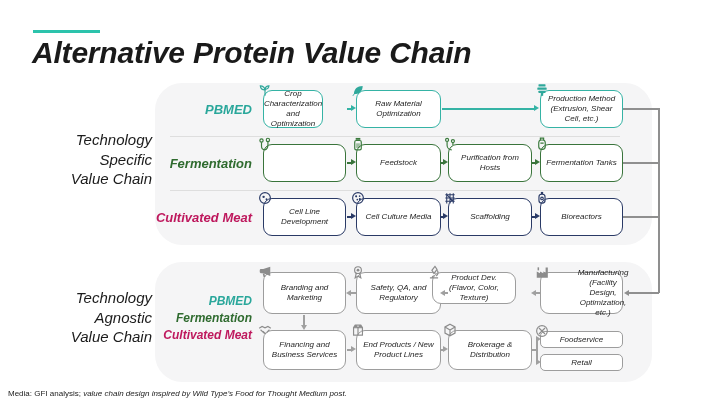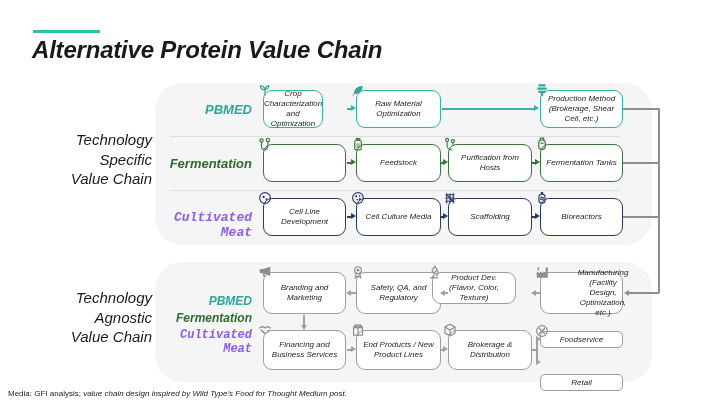--- a/index.html
+++ b/index.html
@@ -1,26 +1,26 @@
 <!DOCTYPE html>
 <html><head>
 <meta charset="utf-8">
 <style>
   html,body{margin:0;padding:0;background:#fff;}
   .canvas{position:relative;width:720px;height:405px;background:#ffffff;overflow:hidden;
           font-family:"Liberation Sans",sans-serif;}
   .accent-line{position:absolute;left:33px;top:30px;width:67px;height:3px;background:#2CC3AC;}
-  .page-title{position:absolute;left:32px;top:36px;font-size:24px;font-weight:bold;font-style:italic;
+  .page-title{position:absolute;left:32px;top:36px;font-size:30px;font-weight:bold;font-style:italic;
               color:#1a1a1a;letter-spacing:-0.2px;}
   .container{position:absolute;background:#f5f5f6;border-radius:27px;}
   .side-label{position:absolute;width:114px;text-align:right;white-space:pre-line;font-style:italic;
               font-size:15px;line-height:1.3;color:#1c1c1c;}
   .row-label{position:absolute;text-align:right;font-style:italic;font-weight:bold;font-size:13px;}
   .row-label.sm{font-size:12px;}
-  .teal-t{color:#2AA79B;}.green-t{color:#2F6B2F;}.navy-t{color:#8b5cf6;font-family:Liberation Mono, monospace;}
+  .teal-t{color:#2AA79B;}.green-t{color:#2F6B2F;}.navy-t{color:#be185d;}
   .box{position:absolute;background:#fff;border-radius:9px;display:flex;align-items:center;
        justify-content:center;padding:2px 5px;box-sizing:border-box;}
   .box .btxt{font-size:8px;font-style:italic;color:#1f1f1f;text-align:center;line-height:1.25;}
   .box.teal{border:1.4px solid #35B3A5;}
   .box.green{border:1.4px solid #39743B;}
   .box.navy{border:1.4px solid #2A3A66;}
   .box.gray{border:1.3px solid #9d9d9d;}
   .box.ep{border-radius:5px;}
   .bicon{position:absolute;top:-8px;left:-6px;width:14px;height:14px;}
   .bicon svg{width:100%;height:100%;display:block;}
@@ -93,21 +93,21 @@
   </div>
   <div class="box teal" style="left:540px;top:90px;width:83px;height:38px;">
     <span class="bicon">
         <svg viewBox="0 0 12 12" fill="currentColor">
           <rect x="3" y="1" width="6" height="2" rx="0.5"></rect>
           <rect x="2" y="3.8" width="8" height="2" rx="0.5"></rect>
           <rect x="3" y="6.6" width="6" height="2" rx="0.5"></rect>
           <rect x="5" y="8.6" width="2" height="2.4"></rect>
         </svg>
       </span>
-    <span class="btxt">Production Method (Brokerage, Shear Cell, etc.)</span>
+    <span class="btxt">Production Method (Extrusion, Shear Cell, etc.)</span>
   </div>
 
   <div class="box green" style="left:263px;top:144px;width:83px;height:38px;">
     <span class="bicon">
         <svg viewBox="0 0 12 12" fill="none" stroke="currentColor" stroke-width="1">
           <circle cx="3" cy="3" r="1.4"></circle>
           <circle cx="8.5" cy="2.5" r="1.4"></circle>
           <path d="M3 4.5V8c0 2 1.5 3 3 3M8.5 4V7c0 2-1 3.5-2.5 4"></path>
         </svg>
       </span>
@@ -254,21 +254,21 @@
 
   <div class="box gray ep" style="left:540px;top:331px;width:83px;height:17px;">
     <span class="bicon">
         <svg viewBox="0 0 12 12" fill="none" stroke="currentColor" stroke-width="1">
           <circle cx="6" cy="6" r="4.6"></circle>
           <path d="M3.4 3.4l5.2 5.2M8.6 3.4L3.4 8.6"></path>
         </svg>
       </span>
     <span class="btxt">Foodservice</span>
   </div>
-  <div class="box gray ep" style="left:540px;top:354px;width:83px;height:17px;margin-top:20px;">
+  <div class="box gray ep" style="left:540px;top:354px;width:83px;height:17px;">
     <span class="btxt">Retail</span>
   </div>
 
   <div>
 
     <div class="hline teal-bg" style="left:347px;top:108px;width:6px;"></div>
     <div class="head r c-teal" style="left:351px;top:104.5px;"></div>
     <div class="hline teal-bg" style="left:442px;top:108px;width:93px;"></div>
     <div class="head r c-teal" style="left:534px;top:104.5px;"></div>
 

